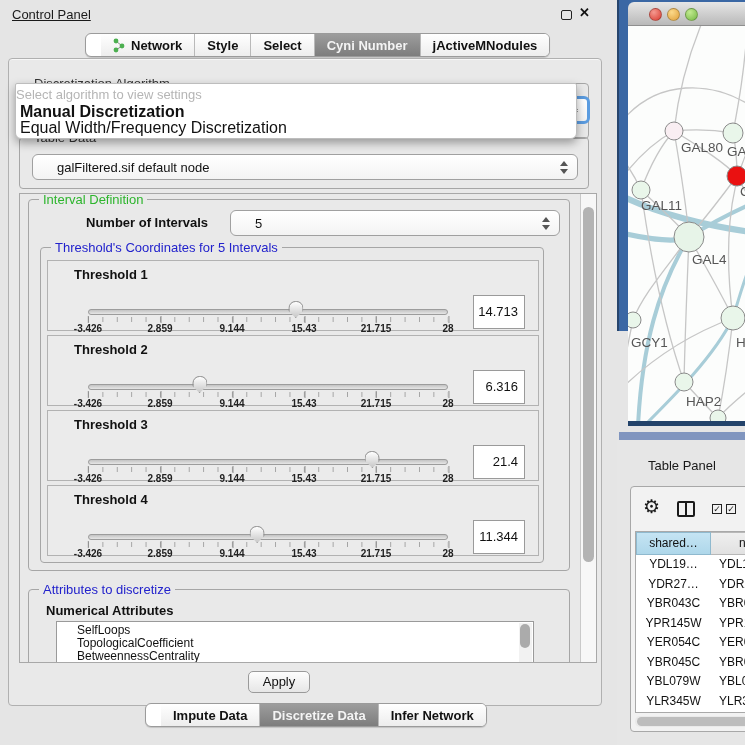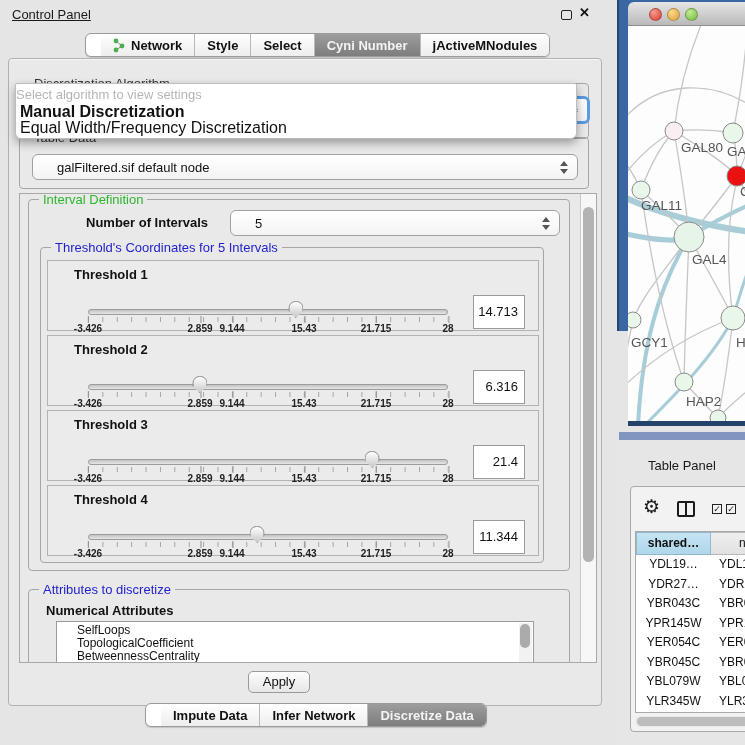--- a/index.html
+++ b/index.html
@@ -72,21 +72,21 @@
   .slider-track { position:absolute; left:0; top:8px; width:100%; height:6px;
     background:linear-gradient(#c3c3c3,#e6e6e6); border:1px solid #9c9c9c; border-radius:3px; }
   .slider-thumb { position:absolute; top:0; width:15px; height:17px; transform:translateX(-50%);
     background:linear-gradient(#fefefe,#c9c9c9); border:1px solid #8d8d8d; border-radius:7px 7px 3px 3px;
     clip-path:polygon(0 0,100% 0,100% 58%,50% 100%,0 58%); }
   .ticks-minor { position:absolute; left:0; top:16px; width:100%; height:5px;
     background-image:linear-gradient(90deg,#a3a3a3 1px,transparent 1px); background-size:4% 100%; }
   .tick-labels { position:absolute; left:0; top:0; width:100%; height:34px; }
   .tick-label { position:absolute; top:22px; transform:translateX(-50%); font-size:10px; font-weight:bold; color:#222; }
   .tick-label::before { content:""; position:absolute; left:50%; top:-7px; width:1px; height:7px; background:#8f8f8f; }
-  .tick-label:nth-of-type(1){left:0;} .tick-label:nth-of-type(2){left:20%;margin-left:40px;}
+  .tick-label:nth-of-type(1){left:0;} .tick-label:nth-of-type(2){left:20%;}
   .tick-label:nth-of-type(3){left:40%;} .tick-label:nth-of-type(4){left:60%;}
   .tick-label:nth-of-type(5){left:80%;} .tick-label:nth-of-type(6){left:100%;text-align:center;}
   .thr-value { position:absolute; left:425px; top:34px; width:52px; height:34px; background:#fff;
     border:1px solid #9a9a9a; font-size:13px; text-align:right; line-height:32px; padding-right:6px; }
 
   #attr-group { left:8px; top:395px; width:542px; height:130px; }
   #num-attr-label { position:absolute; left:26px; top:409px; font-size:13px; font-weight:bold; }
   #attr-list { position:absolute; left:36px; top:427px; width:478px; height:100px; background:#fff; border:1px solid #9a9a9a; }
   .attr-item { font-size:12px; padding:1px 0 1px 20px; height:13px; white-space:nowrap; }
   #attr-vscroll { position:absolute; right:1px; top:1px; width:13px; height:96px; background:#f2f2f2; }
@@ -117,21 +117,21 @@
     background:#f2f2f2; border:1px solid #a8a8a8; border-radius:4px; }
   .gear-icon { position:absolute; left:12px; top:8px; font-size:19px; color:#1a1a1a; }
   .gear-icon::after { content:"⚙"; }
   .columns-icon { position:absolute; left:46px; top:14px; width:18px; height:16px; border:2px solid #1a1a1a; border-radius:2px; }
   .columns-icon::after { content:""; position:absolute; left:50%; top:0; bottom:0; width:2px; background:#1a1a1a; transform:translateX(-50%); }
   .cb-icon { position:absolute; top:17px; width:10px; height:10px; border:1.5px solid #222; font-size:9px; line-height:8px; text-align:center; color:#222; }
   .cb-icon::after { content:"✓"; }
   #cb1 { left:81px; } #cb2 { left:95px; }
   #tp-tablewrap { position:absolute; left:4px; top:44px; width:200px; height:182px; border:1px solid #a9a9a9; background:#fff; overflow:hidden; }
   #tp-header { display:flex; height:23px; font-size:12px; }
-  .hc1 { width:75px; background:linear-gradient(#c5e4f3,#aed7ea); border:1px solid #8fb9ce; text-align:center; line-height:21px;font-weight:bold; }
+  .hc1 { width:75px; background:linear-gradient(#c5e4f3,#aed7ea); border:1px solid #8fb9ce; text-align:center; line-height:21px; }
   .hc2 { flex:1; background:linear-gradient(#efefef,#e1e1e1); border:1px solid #b8b8b8; border-left:none; padding-left:28px; line-height:21px; }
   .tp-row { display:flex; height:19.5px; font-size:12px; background:#fff; }
   .tc1 { width:75px; text-align:center; line-height:19px; white-space:nowrap; overflow:hidden; }
   .tc2 { flex:1; padding-left:8px; line-height:19px; white-space:nowrap; overflow:hidden; }
   #tp-hscroll { position:absolute; left:4px; top:229px; width:196px; height:11px; background:#eaeaea; border-radius:5px; }
   #tp-hscroll .thumb { position:absolute; left:2px; top:1px; width:172px; height:9px; background:#bdbdbd; border-radius:5px; }
 
   
   .net-icon { width:13px; height:15px; position:relative; }
 </style>
@@ -310,25 +310,25 @@
           </div>
       </div>
 
       <div id="apply-btn">Apply</div>
     </div>
 
     <div class="seg-bar" id="bottom-tabs">
       <div class="seg">
           <span>Impute Data</span>
         </div>
-      <div class="seg">
-          <span>Infer Network</span>
-        </div>
       <div class="seg selected">
           <span>Discretize Data</span>
+        </div>
+      <div class="seg">
+          <span>Infer Network</span>
         </div>
     </div>
   </div>
 
   <div id="net-window">
     <div id="net-titlebar">
       <div class="light red"></div>
       <div class="light yellow"></div>
       <div class="light green"></div>
     </div>

